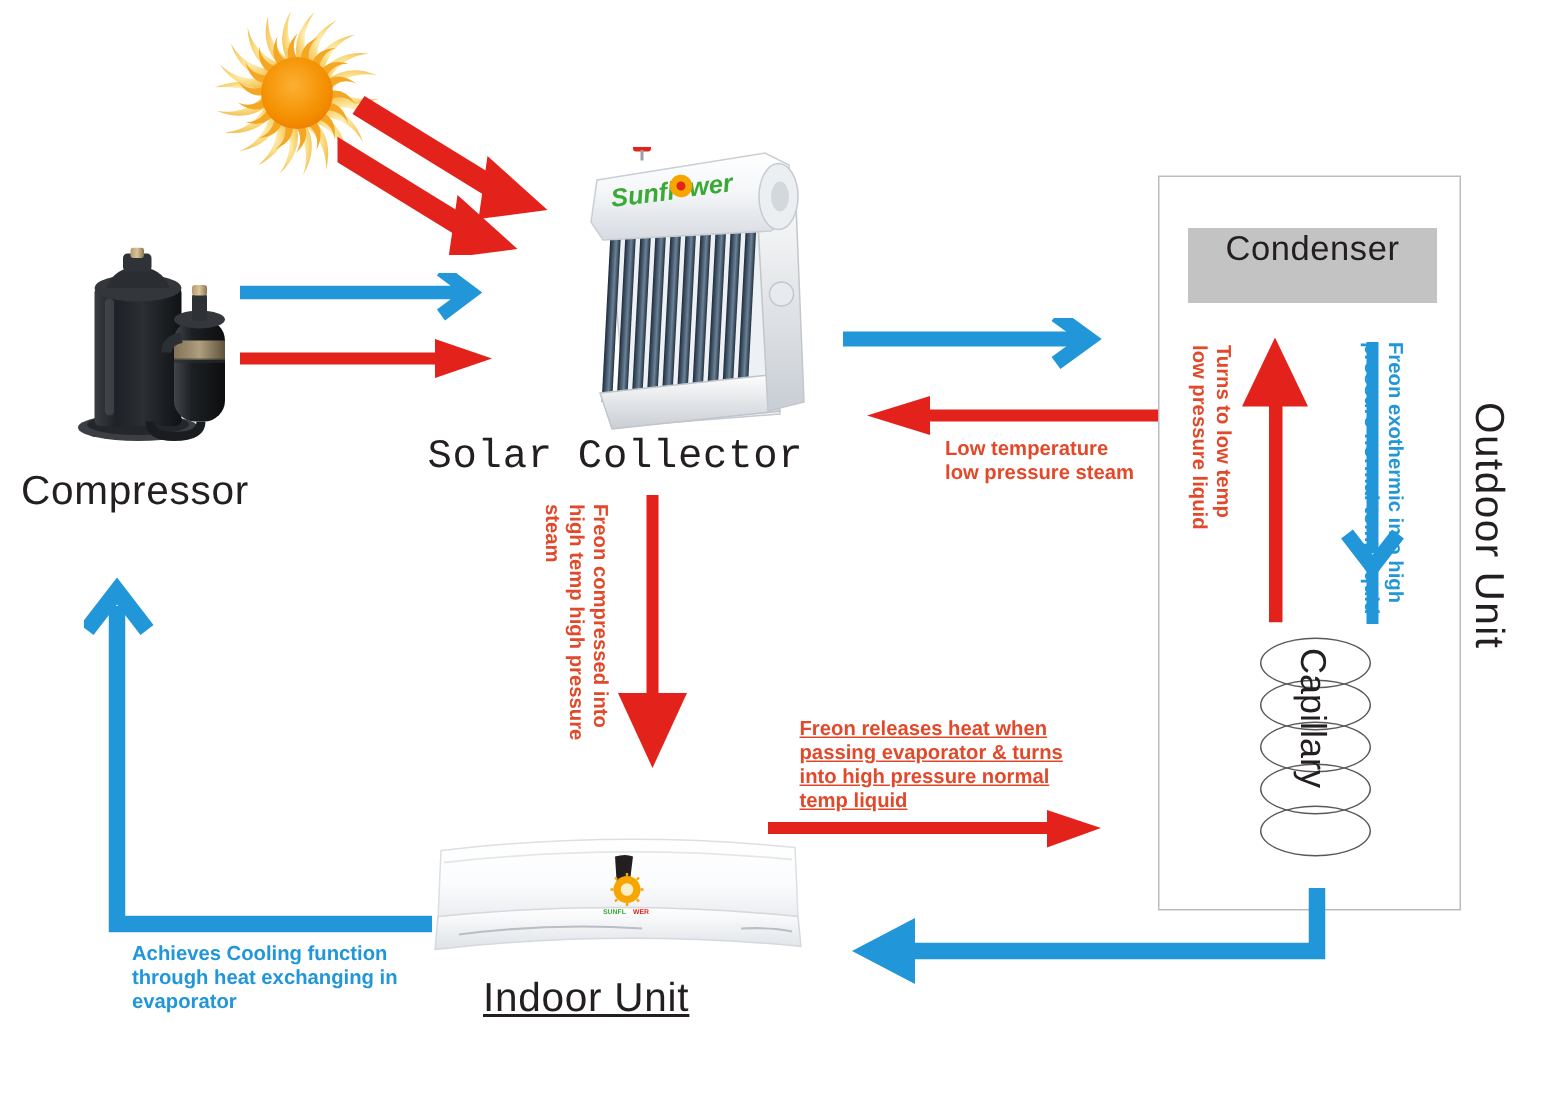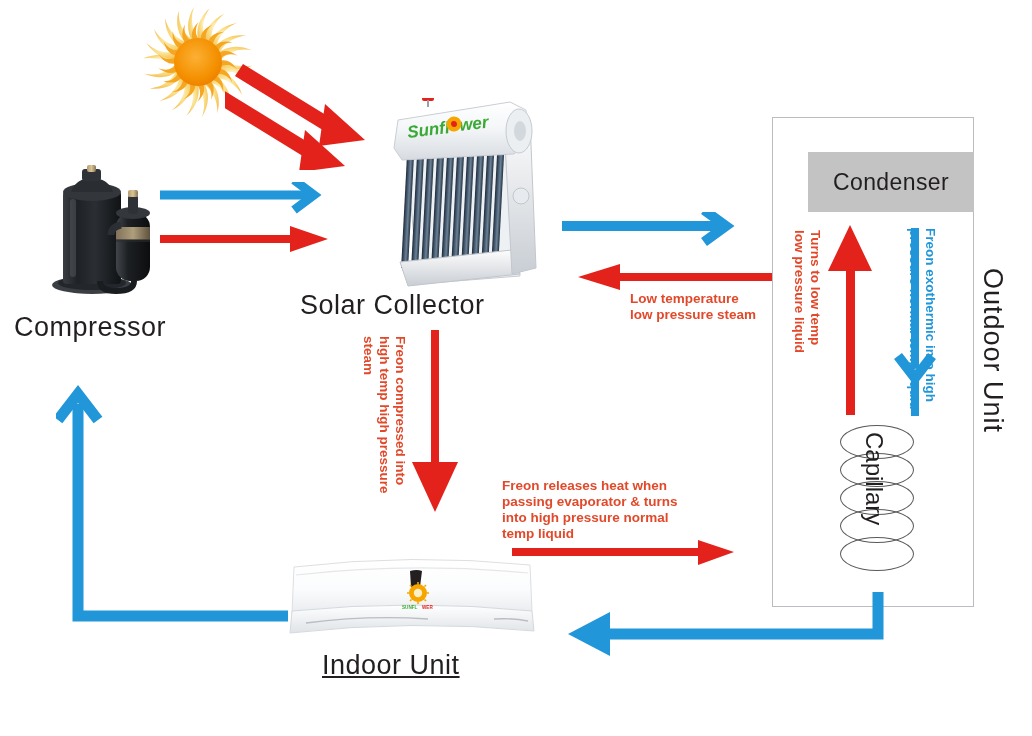--- a/index.html
+++ b/index.html
@@ -40,23 +40,23 @@
     white-space:nowrap;
   }
   
   #outdoor-box{
     left:772px;top:117px;width:202px;height:490px;
     border:1px solid #b9bdc2;
     background:#ffffff;
     box-sizing:border-box;
   }
   #condenser{
-    left:792px;top:152px;width:166px;height:60px;
+    left:792px;top:152px;width:166px;height:50px;
     background:#c3c3c3;
-    display:flex;align-items:center;justify-content:center;margin-left:16px;
+    display:flex;justify-content:center;
   }
   #condenser span{
     font-size:23px;color:#231f20;letter-spacing:.4px;
   }
   
   .coil-e{
     border:1.4px solid #58595b;
     border-radius:50%;
     width:72px;height:32px;
     background:transparent;
@@ -260,21 +260,21 @@
     <line x1="40" y1="2" x2="40" y2="9" stroke="#9aa0a6" stroke-width="2"></line>
 
     <text x="20" y="40" font-family="Liberation Sans, sans-serif" font-size="17" font-weight="bold" font-style="italic" fill="#3aa935" transform="rotate(-7,20,40)">Sunfl</text>
     <text x="72" y="33" font-family="Liberation Sans, sans-serif" font-size="17" font-weight="bold" font-style="italic" fill="#3aa935" transform="rotate(-7,72,33)">wer</text>
     <g transform="translate(66,26) rotate(-7)">
       <circle r="7.5" fill="#f7a600"></circle>
       <circle r="3" fill="#e2221b"></circle>
     </g>
   </svg>
 
-  <div class="abs lbl-big" style="left:300px;top:290px;">Solar Collector</div>
+  <div class="abs lbl-big" style="left:285px;top:290px;font-family:Liberation Mono, monospace;">Solar Collector</div>
 
   <svg class="abs" style="left:562px;top:212px;width:182px;height:36px;">
     <g stroke="#2196d8" stroke-width="10" fill="none">
       <line x1="0" y1="14" x2="156" y2="14"></line>
       <polyline points="142,-2 164,14 142,30"></polyline>
     </g>
   </svg>
 
   <svg class="abs" style="left:576px;top:262px;width:196px;height:34px;">
     <rect x="38" y="11" width="158" height="8" fill="#e2221b"></rect>
@@ -321,21 +321,21 @@
   <div class="abs vert-cw" style="left:1008px;top:268px;font-size:27px;color:#231f20;letter-spacing:1px;">Outdoor Unit</div>
 
   <svg class="abs" style="left:412px;top:330px;width:46px;height:182px;">
     <rect x="19" y="0" width="8" height="140" fill="#e2221b"></rect>
     <path d="M0 132 L46 132 L23 182 Z" fill="#e2221b"></path>
   </svg>
   <div class="abs txt-red vert-cw" style="left:408px;top:336px;">Freon compressed into</div>
   <div class="abs txt-red vert-cw" style="left:392px;top:336px;">high temp high pressure</div>
   <div class="abs txt-red vert-cw" style="left:376px;top:336px;">steam</div>
 
-  <div class="abs txt-red" style="left:502px;top:478px;width:196px;white-space:pre-line;">Freon releases heat when
+  <div class="abs txt-red" style="left:533px;top:478px;width:196px;white-space:pre-line;text-decoration:underline;">Freon releases heat when
 passing evaporator &amp; turns
 into high pressure normal
 temp liquid</div>
   <svg class="abs" style="left:512px;top:538px;width:222px;height:30px;">
     <rect x="0" y="10" width="192" height="8" fill="#e2221b"></rect>
     <path d="M186 2 L222 14 L186 27 Z" fill="#e2221b"></path>
   </svg>
 
   <svg class="abs" id="indoor" viewBox="0 0 248 88">
     <defs>
@@ -381,15 +381,18 @@
     <path d="M312 0 L312 42 L38 42" fill="none" stroke="#2196d8" stroke-width="11"></path>
     <path d="M44 20 L44 64 L2 42 Z" fill="#2196d8"></path>
   </svg>
 
   <svg class="abs" style="left:56px;top:382px;width:234px;height:246px;">
     <path d="M22 22 L22 234 L232 234" fill="none" stroke="#2196d8" stroke-width="11"></path>
     <g stroke="#2196d8" stroke-width="11" fill="none">
       <polyline points="2,38 22,12 42,38"></polyline>
     </g>
   </svg>
+  <div class="abs txt-blue" style="left:88px;top:628px;width:210px;white-space:pre-line;">Achieves Cooling function
+through heat exchanging in
+evaporator</div>
 
   <div class="sr">Solar Assisted Air Conditioner Refrigeration Cycle</div>
 </div>
 
 </body></html>

